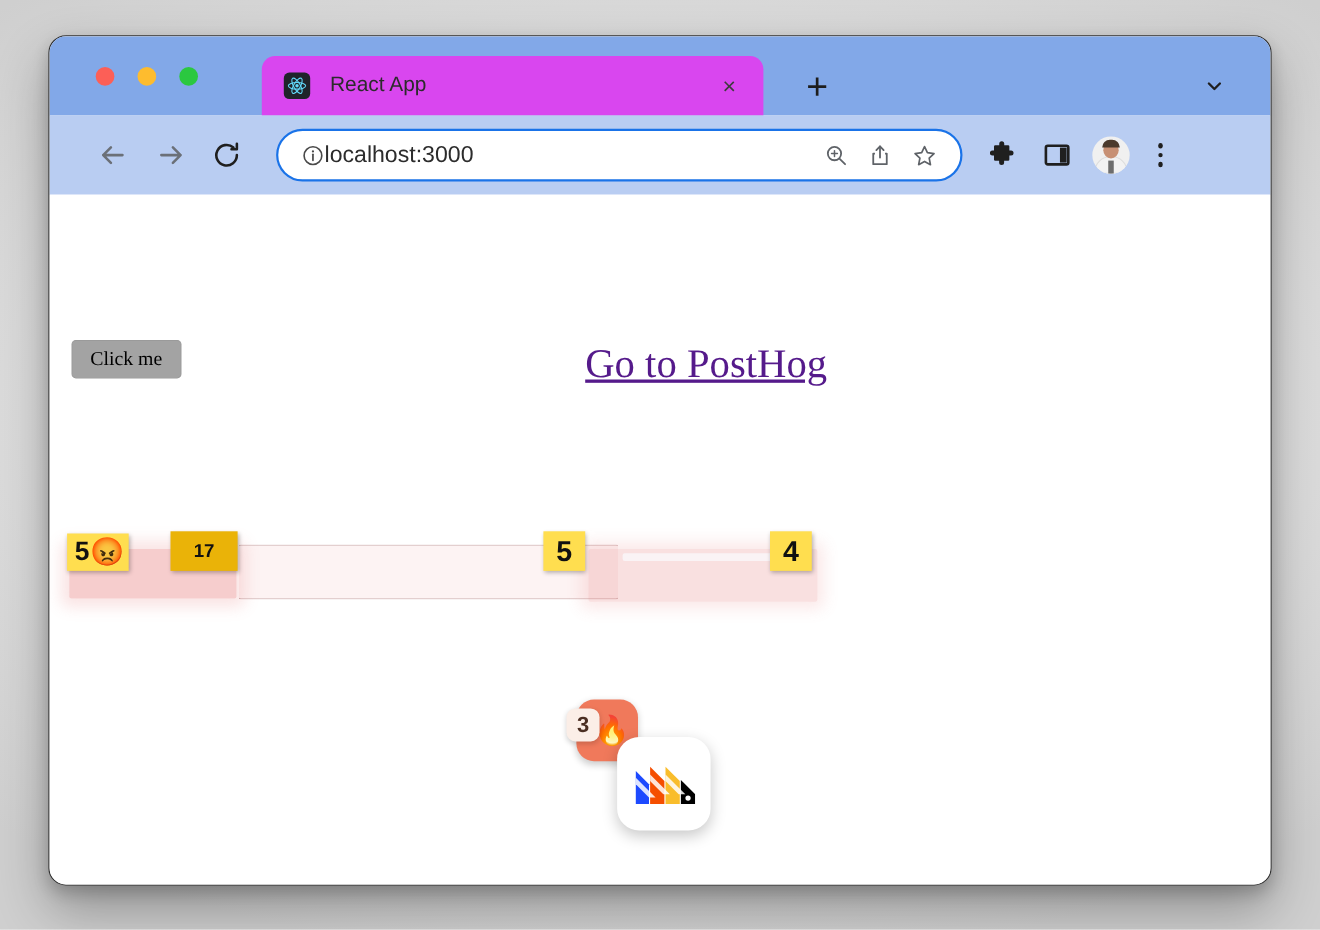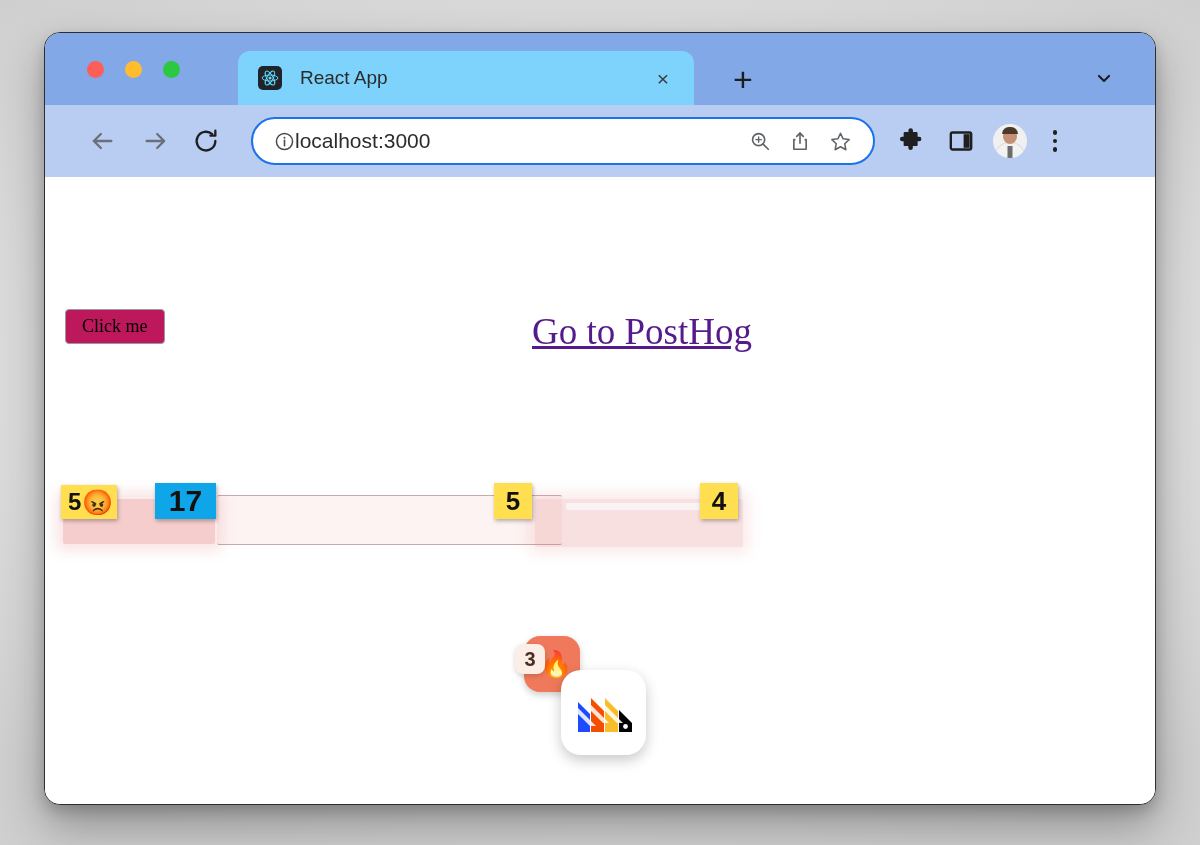--- a/index.html
+++ b/index.html
@@ -50,21 +50,21 @@
   .dot.red    { background: #fc5f57; }
   .dot.yellow { background: #febc2e; }
   .dot.green  { background: #2bc840; }
 
   .tab {
     position: absolute;
     left: 193px;
     top: 18px;
     width: 456px;
     height: 54px;
-    background: #7dd3fc;
+    background: #d946ef;
     border-radius: 12px 12px 0 0;
     display: flex;
     align-items: center;
     padding: 0 14px 0 20px;
   }
   .tab-favicon {
     width: 24px; height: 24px;
     border-radius: 5px;
     background: #20232a;
     flex: 0 0 auto;
@@ -244,21 +244,21 @@
   }
 
   .click-button {
     position: absolute;
     left: 20px;
     top: 132px;
     padding: 6px 16px;
     font-size: 18px;
     font-family: "Liberation Serif", "DejaVu Serif", serif;
     color: #000;
-    background: #be185d;
+    background: #a3a3a3;
     border: 1.5px solid #9a9a9a;
     border-radius: 4px;
   }
 
   .posthog-link {
     position: absolute;
     left: 487px;
     top: 133px;
     font-family: "Liberation Serif", "DejaVu Serif", serif;
     font-size: 37px;
@@ -317,22 +317,22 @@
     height: 34px;
     padding: 0 3px 0 7px;
     gap: 1px;
     background: #ffde4f;
     font-size: 24px;
   }
   .badge.rage .emoji { font-size: 25px; line-height: 1; }
   .badge.count-orange {
     left: 110px; top: 306px;
     width: 61px; height: 36px;
-    background: #0ea5e9;
-    font-size: 30px;
+    background: #eab308;
+    font-size: 17px;
   }
   .badge.y1 {
     left: 449px; top: 306px;
     width: 38px; height: 36px;
     background: #ffde4f;
     font-size: 26px;
   }
   .badge.y2 {
     left: 655px; top: 306px;
     width: 38px; height: 36px;

